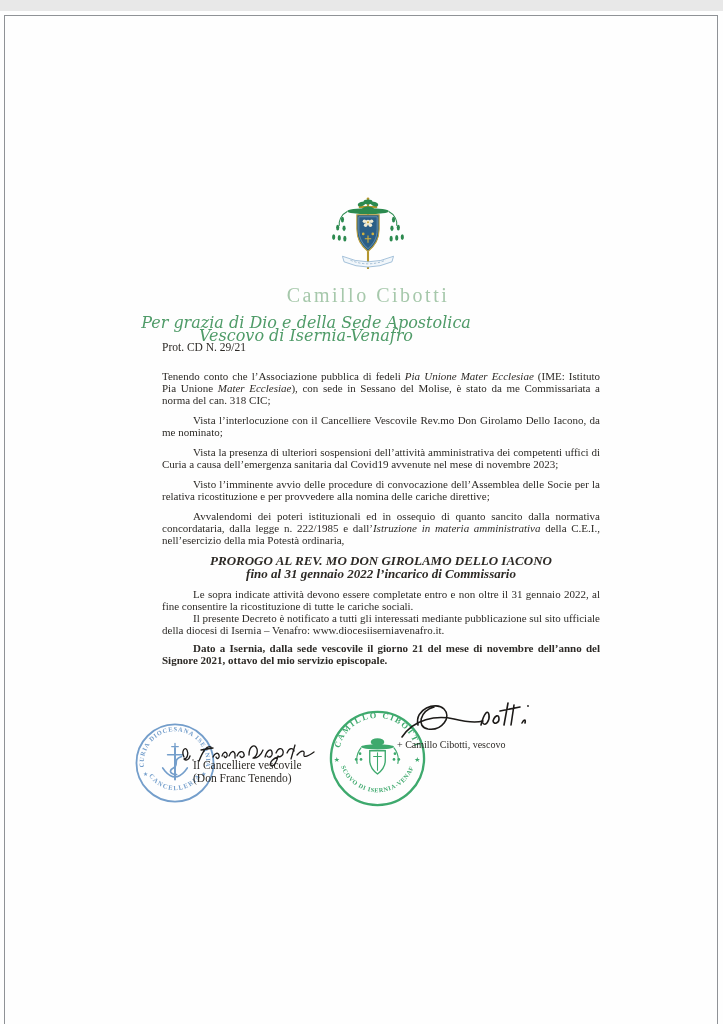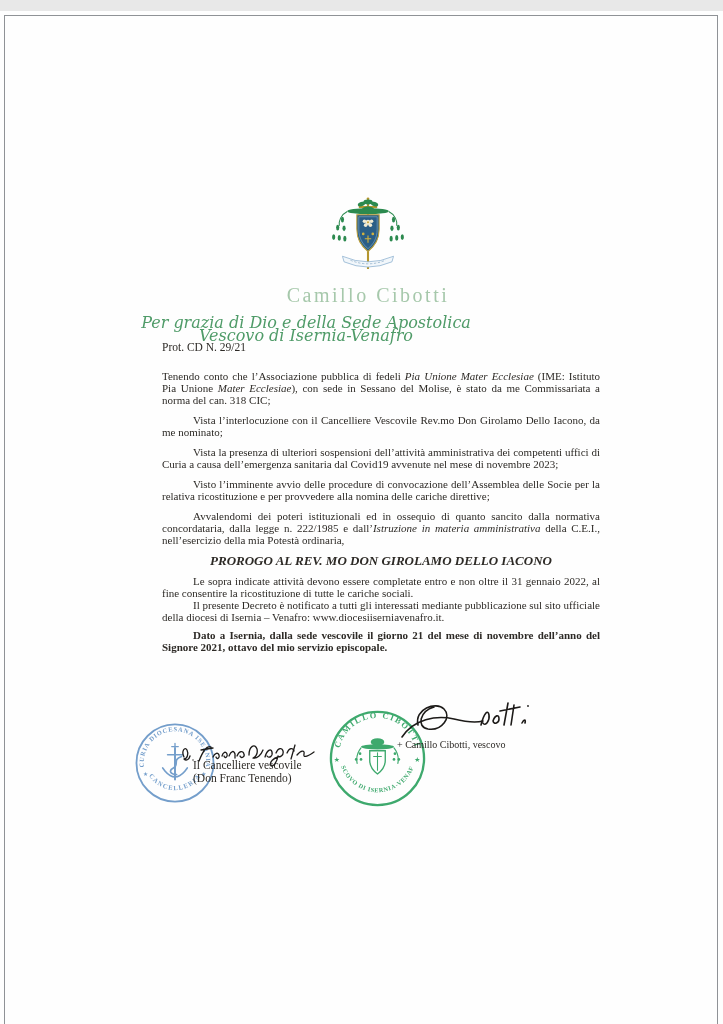--- a/index.html
+++ b/index.html
@@ -106,20 +106,21 @@
   <div class="prot">Prot. CD N. 29/21</div>
 
   <div class="bodytext">
     <p><span>Tenendo conto che l’Associazione pubblica di fedeli </span><span class="seg-i">Pia Unione Mater Ecclesiae</span><span> (IME: Istituto Pia Unione </span><span class="seg-i">Mater Ecclesiae</span><span>), con sede in Sessano del Molise, è stato da me Commissariata a norma del can. 318 CIC;</span></p>
     <p class="indent"><span>Vista l’interlocuzione con il Cancelliere Vescovile Rev.mo </span><span class="seg-b">Don Girolamo Dello Iacono</span><span>, da me nominato;</span></p>
     <p class="indent"><span>Vista la presenza di ulteriori sospensioni dell’attività amministrativa dei competenti uffici di Curia a causa dell’emergenza sanitaria dal Covid19 avvenute nel mese di novembre 2023;</span></p>
     <p class="indent"><span>Visto l’imminente avvio delle procedure di convocazione dell’Assemblea delle Socie per la relativa ricostituzione e per provvedere alla nomina delle cariche direttive;</span></p>
     <p class="indent"><span>Avvalendomi dei poteri istituzionali ed in ossequio di quanto sancito dalla normativa concordataria, dalla legge n. 222/1985 e dall’</span><span class="seg-i">Istruzione in materia amministrativa</span><span> della C.E.I., nell’esercizio della mia Potestà ordinaria,</span></p>
     <div class="decree">
       <div>PROROGO AL REV. MO DON GIROLAMO DELLO IACONO</div>
+      <div>fino al 31 gennaio 2022 l’incarico di Commissario</div>
     </div>
     <p class="indent tight"><span>Le sopra indicate attività devono essere completate entro e non oltre il 31 gennaio 2022, al fine consentire la ricostituzione di tutte le cariche sociali.</span></p>
     <p class="indent tight"><span>Il presente Decreto è notificato a tutti gli interessati mediante pubblicazione sul sito ufficiale della diocesi di Isernia – Venafro: www.diocesiiserniavenafro.it.</span></p>
     <p class="indent dato"><span>Dato a Isernia, dalla sede vescovile il giorno 21 del mese di novembre dell’anno del Signore 2021, ottavo del mio servizio episcopale.</span></p>
   </div>
 
   <svg class="stamp-left" viewBox="0 0 100 100">
     <defs>
       <path id="lta" d="M 13,58 A 38,38 0 1 1 87,58" fill="none"></path>
       <path id="lba" d="M 16,62 A 38,38 0 0 0 84,62" fill="none"></path>

